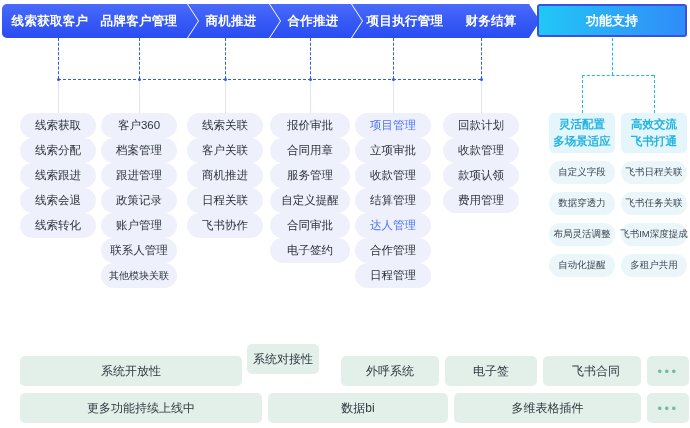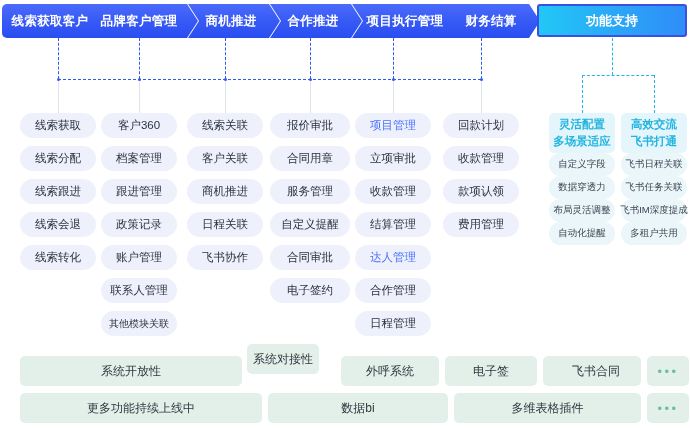--- a/index.html
+++ b/index.html
@@ -51,38 +51,38 @@
   .v-blue{width:0;border-left:1.5px dashed #2f5bf5;}
   .h-blue{height:0;border-top:1.5px dashed #2f5bf5;}
   .v-gray{width:0;border-left:1.5px solid #dfe3ec;}
   .v-cyan{width:0;border-left:1.5px dashed #21b8e8;}
   .h-cyan{height:0;border-top:1.5px dashed #21b8e8;}
   .dot-blue{
     position:absolute;width:3px;height:3px;background:#2f5bf5;border-radius:50%;
   }
 
   
-  .col{position:absolute;top:113px;display:flex;flex-direction:column;gap:8px;align-items:center;}
+  .col{position:absolute;top:113px;display:flex;flex-direction:column;align-items:center;}
   .pill{
     background:#eef1fb;
     color:#2d3340;
     border-radius:14px;
     height:25px;
     min-width:74px;
     display:flex;align-items:center;justify-content:center;
     font-size:11.5px;
     padding:0 10px;
     box-sizing:border-box;
     white-space:nowrap;
   }
   .pill.accent{color:#4a73ff;}
   .pill.small{font-size:10px;}
 
   
-  .ccol{position:absolute;top:113px;display:flex;flex-direction:column;gap:0;align-items:center;}
+  .ccol{position:absolute;top:113px;display:flex;flex-direction:column;gap:8px;align-items:center;}
   .chead{
     width:66px;height:40px;
     background:#e4f6fb;
     border-radius:5px;
     color:#23b4e0;
     font-size:11.5px;font-weight:bold;
     display:flex;flex-direction:column;align-items:center;justify-content:center;
     line-height:1.45;
     box-sizing:border-box;
   }

